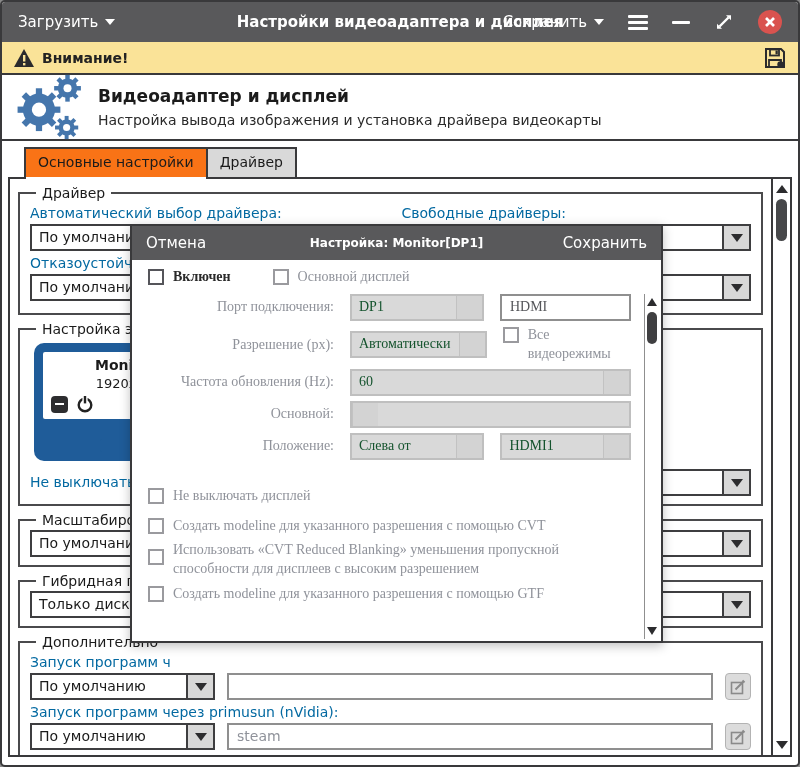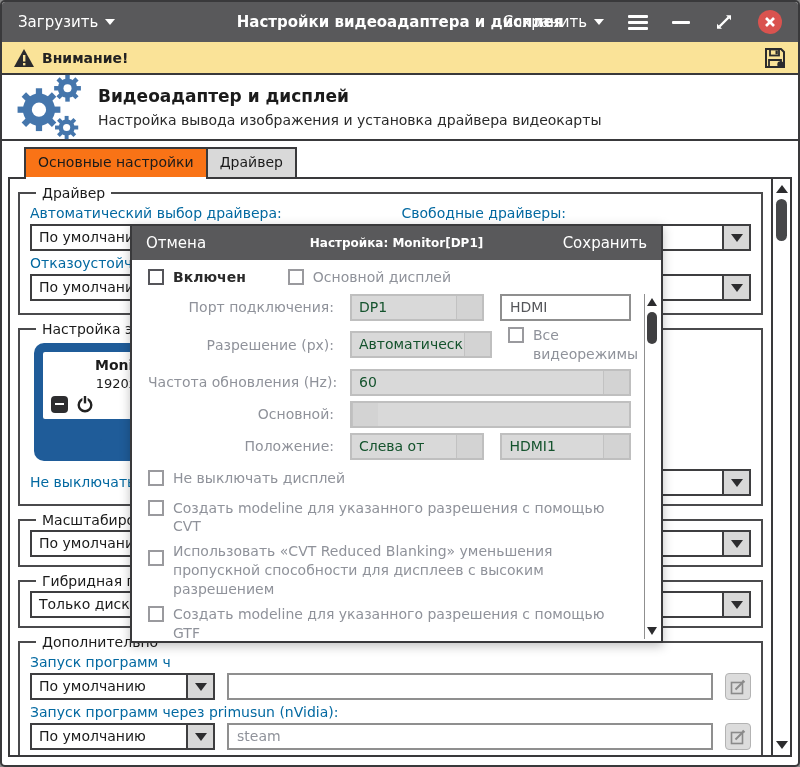--- a/index.html
+++ b/index.html
@@ -86,21 +86,21 @@
   
   .modal {
     position:absolute; left:128px; top:222px; width:533px; height:419px;
     background:#fff; border:2px solid #39393b; z-index:10;
     box-shadow:0 3px 10px rgba(0,0,0,0.25); display:flex; flex-direction:column;
   }
   .modal-head { height:34px; background:#59595b; color:#fff; display:flex; align-items:center; padding:0 14px; flex:0 0 auto; position:relative; }
   .mh-btn { font-size:15px; color:#fff; cursor:pointer; z-index:2; }
   .mh-title { position:absolute; left:0; right:0; text-align:center; font-size:12px; font-weight:bold; pointer-events:none; }
   .mh-save { margin-left:auto; }
-  .modal-body { flex:1; position:relative; padding:8px 30px 1px 16px; overflow:hidden; }
+  .modal-body { flex:1; position:relative; padding:8px 30px 1px 16px; overflow:hidden;font-family:Liberation Serif, serif; }
   .m-cbrow { display:flex; align-items:center; gap:42px; margin-bottom:7px; }
   .cb { display:flex; align-items:flex-start; gap:9px; cursor:pointer; }
   .cb .box { width:16px; height:16px; border:2px solid #9a9a9e; background:#fff; flex:0 0 auto; margin-top:1px; }
   .cb.dark .box { border-color:#55555a; }
   .cb .cbl { font-size:14px; color:#8f929a; line-height:1.35; }
   .cb.dark .cbl { color:#2a2a2a; font-weight:bold; }
   .frow { display:flex; align-items:center; margin-bottom:5px; gap:16px; }
   .flabel { width:186px; flex:0 0 auto; text-align:right; font-size:14px; color:#8f929a; white-space:nowrap; }
   .dcombo { border:2px solid #bfbfbf; background:#d9d9d9; height:27px; display:flex; align-items:stretch; }
   .dcombo .dtext { flex:1; font-size:14px; color:#14532d; padding:3px 7px; white-space:nowrap; overflow:hidden; }
@@ -429,21 +429,21 @@
         </div>
       </div>
 
       <div class="frow">
         <span class="flabel">Основной:</span>
         <div class="dcombo wide">
           <span class="dbtn"></span>
         </div>
       </div>
 
-      <div class="frow" style="margin-bottom:9px;">
+      <div class="frow" style="margin-bottom:27px;">
         <span class="flabel">Положение:</span>
         <div class="dcombo w140">
           <span class="dtext">Слева от</span>
           <span class="dbtn"></span>
         </div>
         <div class="dcombo w138">
           <span class="dtext">HDMI1</span>
           <span class="dbtn"></span>
         </div>
       </div>

